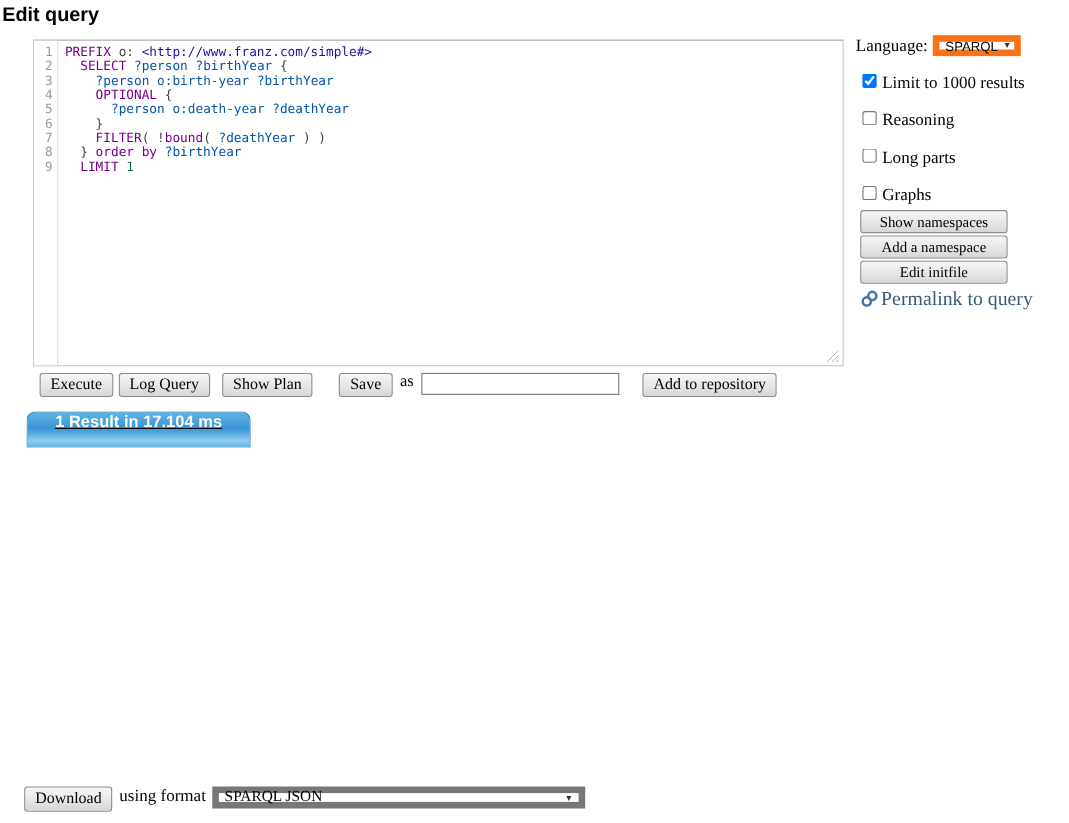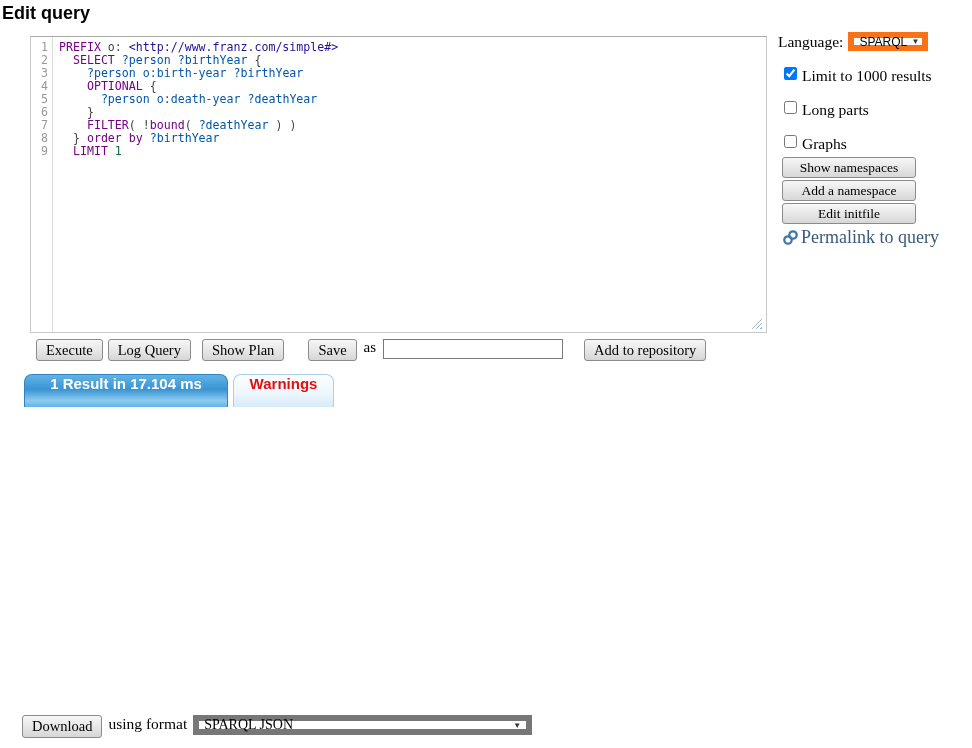--- a/index.html
+++ b/index.html
@@ -49,21 +49,21 @@
   .toolbar{position:absolute;left:36px;top:339px;display:flex;
            font-size:15px;}
   .tb-btn{background:linear-gradient(#f7f7f7,#e4e4e4 60%,#d6d6d6);border:1px solid #8b8b8b;border-radius:3px;
           font:14.5px "Liberation Serif",serif;color:#000;height:22px;padding:0 9px;cursor:pointer;}
   .m5{margin-right:5px;} .m11{margin-right:11px;} .m24{margin-right:24px;}
   .as-label{margin:0 7px 0 7px;}
   .save-as-input{width:174px;height:18px;border:1px solid #7a7a7a;font:13px "Liberation Sans",sans-serif;padding:0 2px;}
   .repo-btn{margin-left:21px;}
 
   
-  .tabs{position:absolute;left:24px;top:374px;display:flex;gap:5px;align-items:center;}
+  .tabs{position:absolute;left:24px;top:374px;display:flex;gap:5px;align-items:center;text-decoration:underline;}
   .tab{box-sizing:border-box;height:33px;line-height:32px;text-align:center;
        font:bold 15px "Liberation Sans",sans-serif;border-radius:8px 8px 0 0;cursor:pointer;}
   .tab-active{width:204px;color:#fff;border:1px solid #2f86c2;border-bottom:none;
        background:linear-gradient(#62b3e3 0%,#3994d4 45%,#8ccbf0 80%,#64b2e2 100%);}
   .tab-warn{width:101px;color:#e01010;border:1px solid #abd0e8;border-bottom:none;
        background:linear-gradient(#fdfeff 0%,#eef7fd 55%,#d5ebf8 100%);}
 
   
   .results-panel{position:absolute;left:22px;top:407px;width:921px;height:300px;box-sizing:border-box;
        border-top:2px solid #1a1a1a;border-left:1px solid #ccc;border-right:1px solid #ccc;
@@ -112,20 +112,24 @@
         <span class="arrow">▼</span>
       </span>
     </div>
     <div id="options">
         <label class="opt">
           <input type="checkbox" checked="" style="">
           <span>Limit to 1000 results</span>
         </label>
         <label class="opt">
           <input type="checkbox" style="">
+          <span>Reasoning</span>
+        </label>
+        <label class="opt">
+          <input type="checkbox" style="">
           <span>Long parts</span>
         </label>
         <label class="opt">
           <input type="checkbox" style="">
           <span>Graphs</span>
         </label>
       </div>
     <div class="side-actions" id="actions">
         <button class="side-btn">Show namespaces</button>
         <button class="side-btn">Add a namespace</button>
@@ -147,21 +151,20 @@
     <button class="tb-btn m11">Log Query</button>
     <button class="tb-btn m24">Show Plan</button>
     <button class="tb-btn">Save</button>
     <span class="as-label">as</span>
     <input class="save-as-input" type="text" value="" style="">
     <button class="tb-btn repo-btn">Add to repository</button>
   </div>
 
   <div class="tabs">
     <div class="tab tab-active">1 Result in 17.104 ms</div>
-    <div class="tab tab-warn">Warnings</div>
   </div>
 
 
   <div class="download-row">
     <button class="tb-btn dl-btn">Download</button>
     <span>using format</span>
     <span class="selectbox fmt-select">
       <span>SPARQL JSON</span>
       <span class="arrow">▼</span>
     </span>

